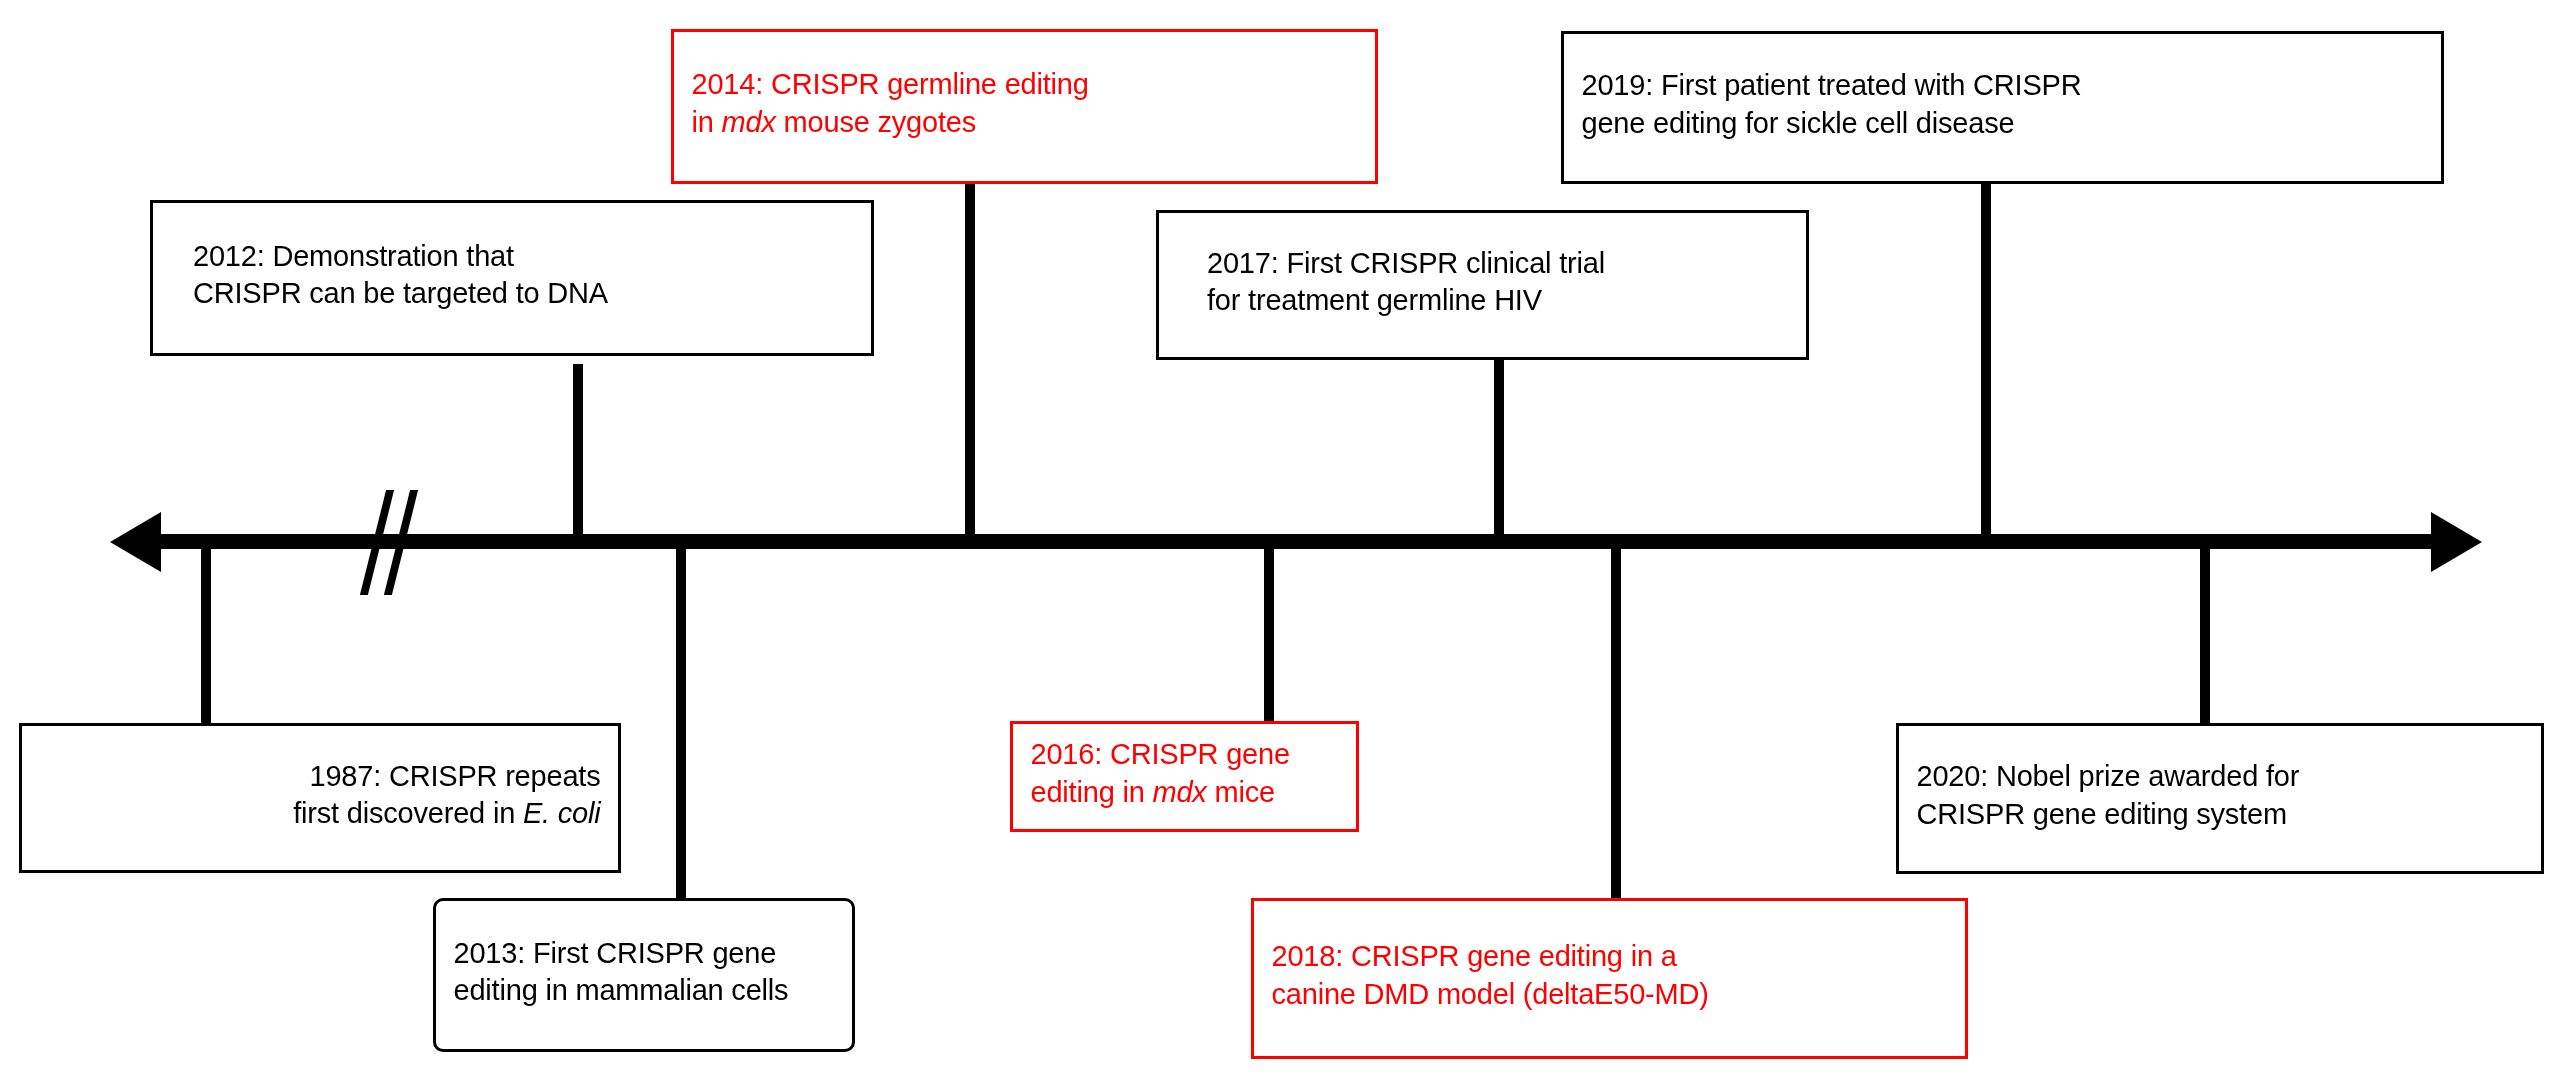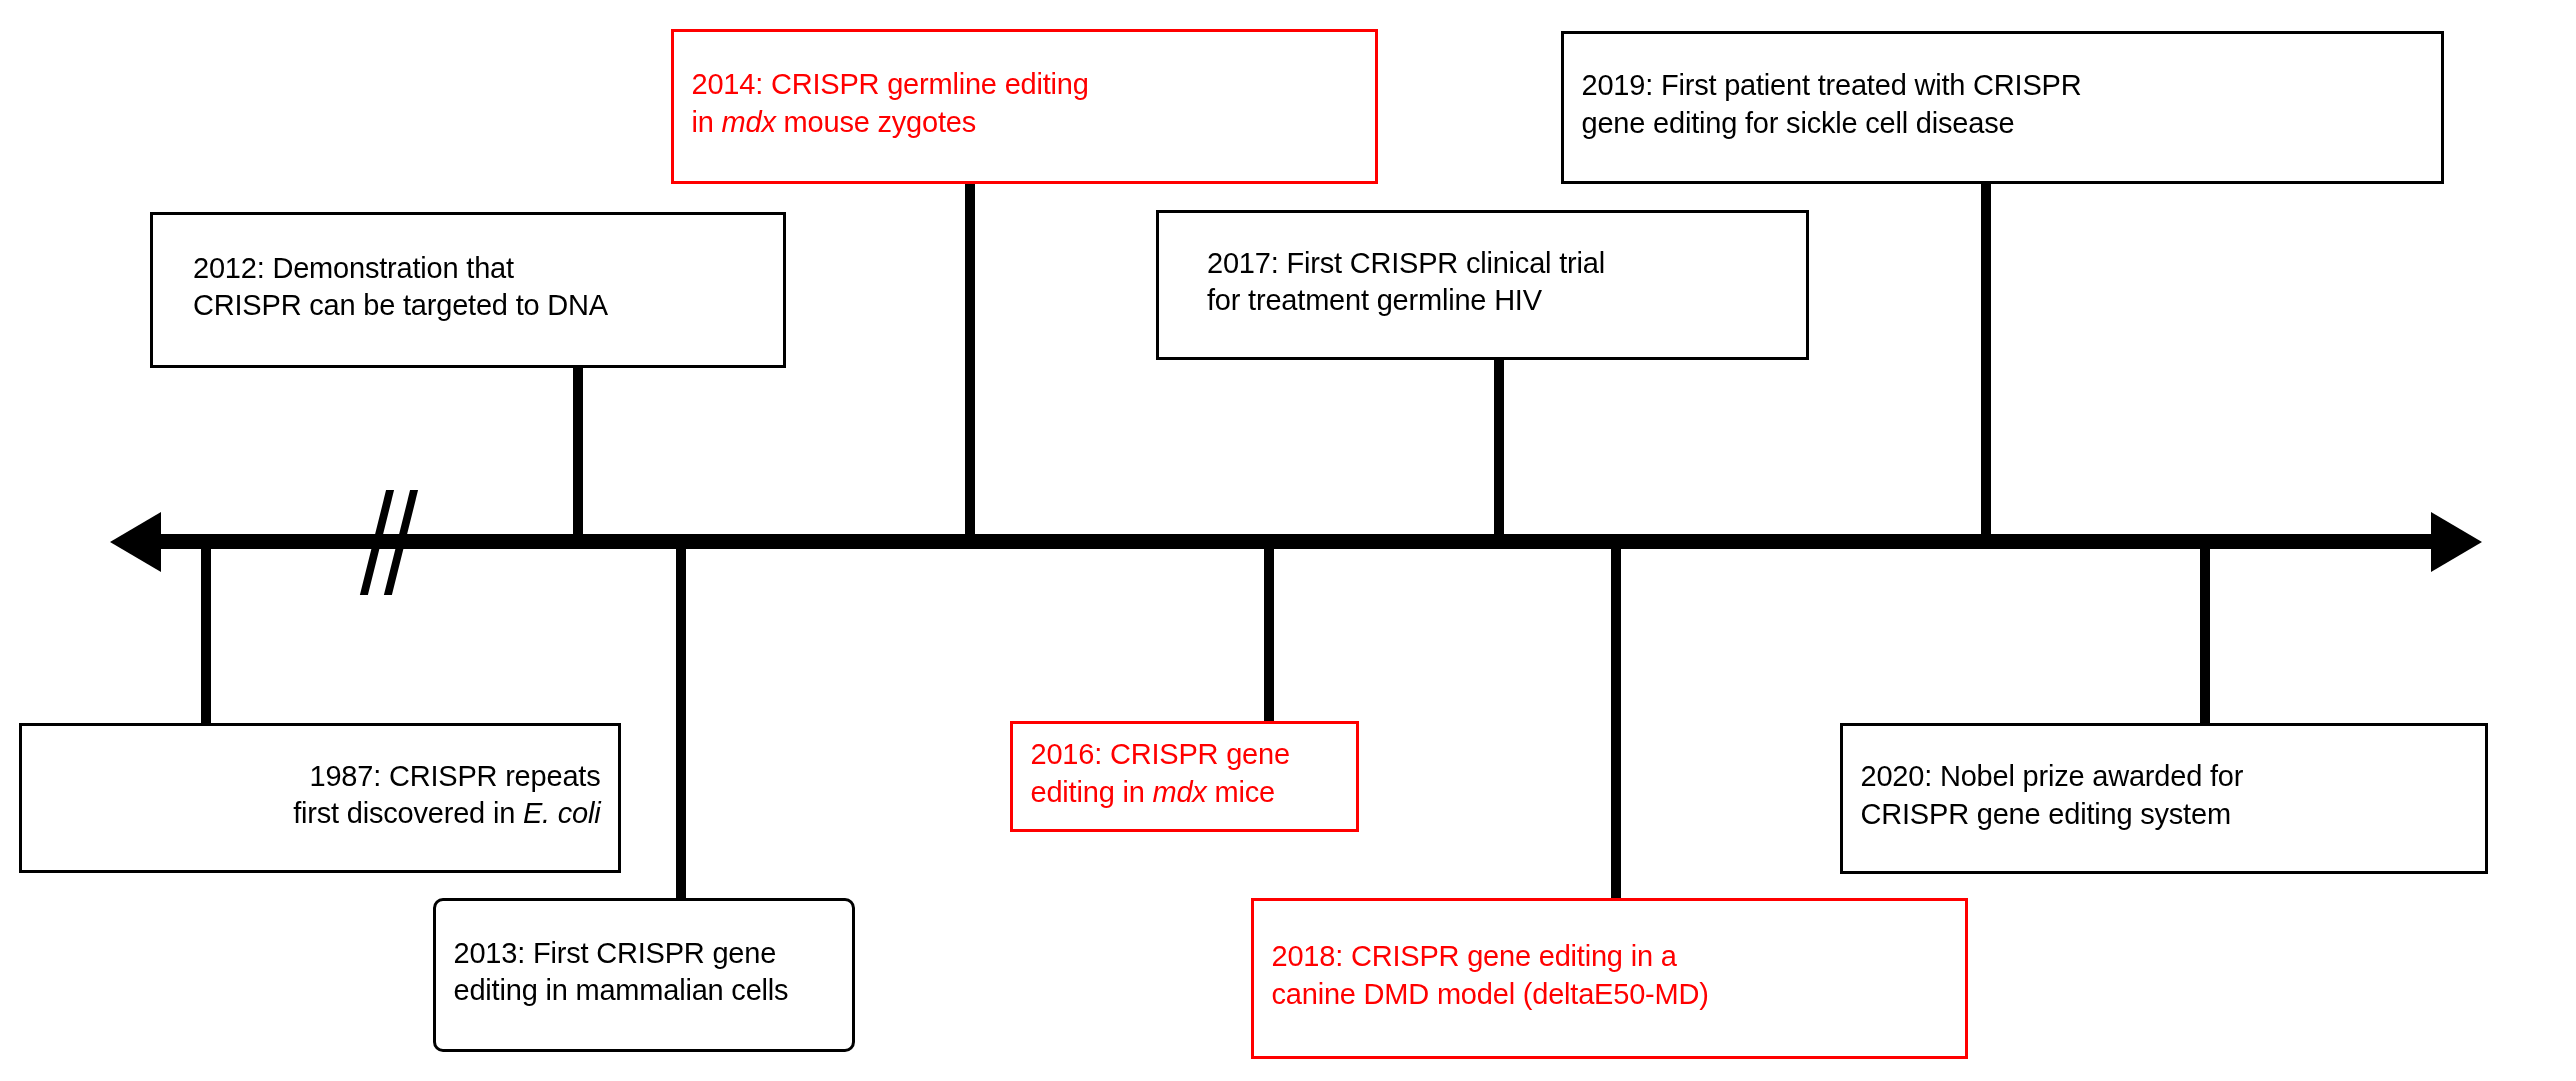--- a/index.html
+++ b/index.html
@@ -128,41 +128,41 @@
   <div class="event-box red" style="left:671px; top:29px; width:707px; height:155px;">
     <div class="event-line">2014: CRISPR germline editing</div>
     <div class="event-line"><span>in </span><em>mdx</em><span> mouse zygotes</span></div>
   </div>
 
   <div class="event-box" style="left:1561px; top:31px; width:883px; height:153px;">
     <div class="event-line">2019: First patient treated with CRISPR</div>
     <div class="event-line">gene editing for sickle cell disease</div>
   </div>
 
-  <div class="event-box" style="left:150px; top:212px; width:636px; height:156px;padding-left:40px;">
+  <div class="event-box" style="left:150px; top:200px; width:724px; height:156px;padding-left:40px;">
     <div class="event-line">2012: Demonstration that</div>
     <div class="event-line">CRISPR can be targeted to DNA</div>
   </div>
 
   <div class="event-box" style="left:1156px; top:210px; width:653px; height:150px;padding-left:48px;">
     <div class="event-line">2017: First CRISPR clinical trial</div>
     <div class="event-line">for treatment germline HIV</div>
   </div>
 
   <div class="event-box" style="left:19px; top:723px; width:602px; height:150px;align-items:flex-end;">
     <div class="event-line">1987: CRISPR repeats</div>
     <div class="event-line"><span>first discovered in </span><em>E. coli</em><span></span></div>
   </div>
 
   <div class="event-box red" style="left:1010px; top:701px; width:349px; height:111px;margin-top:20px;">
     <div class="event-line">2016: CRISPR gene</div>
     <div class="event-line"><span>editing in </span><em>mdx</em><span> mice</span></div>
   </div>
 
-  <div class="event-box" style="left:1840px; top:723px; width:648px; height:151px;">
+  <div class="event-box" style="left:1896px; top:723px; width:648px; height:151px;">
     <div class="event-line">2020: Nobel prize awarded for</div>
     <div class="event-line">CRISPR gene editing system</div>
   </div>
 
   <div class="event-box" style="left:433px; top:898px; width:422px; height:154px;border-radius:10px;">
     <div class="event-line">2013: First CRISPR gene</div>
     <div class="event-line">editing in mammalian cells</div>
   </div>
 
   <div class="event-box red" style="left:1251px; top:898px; width:717px; height:161px;">

